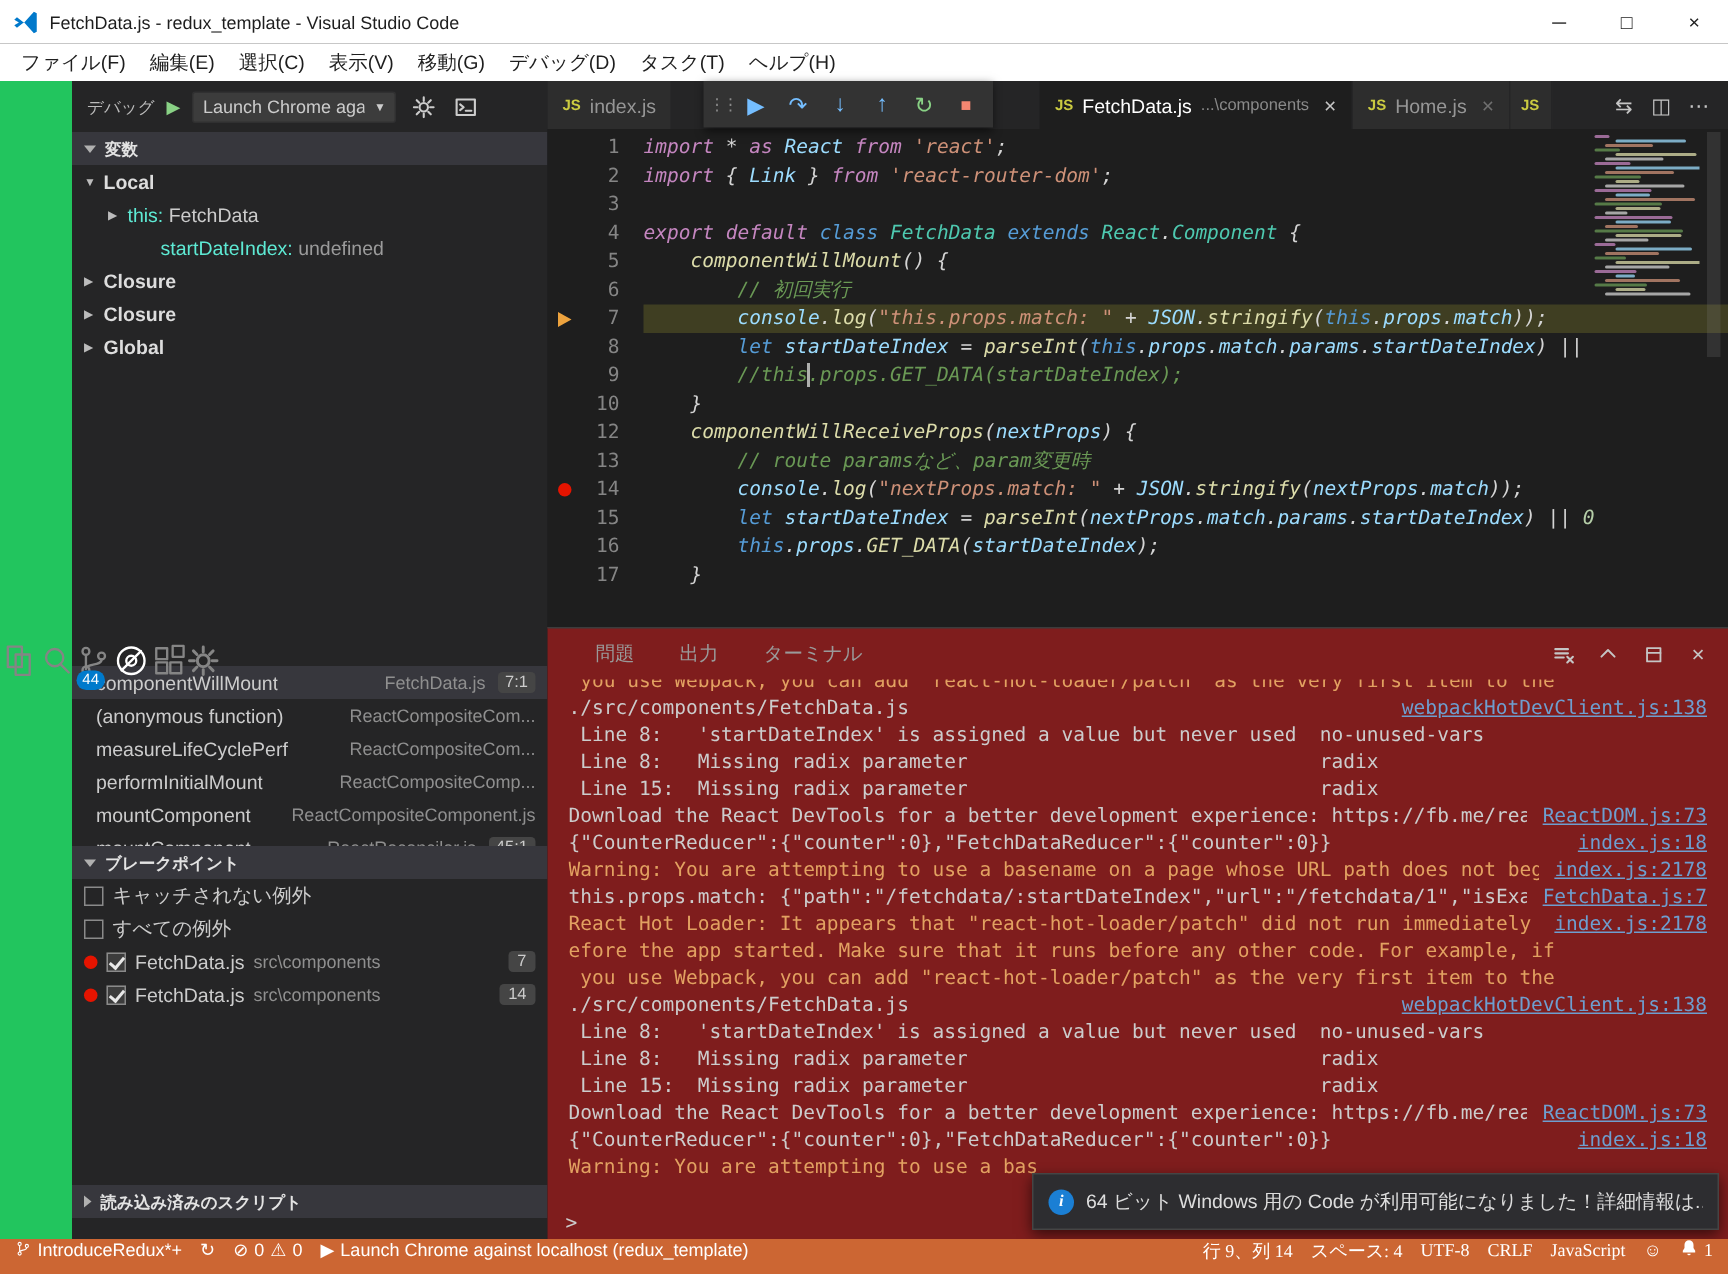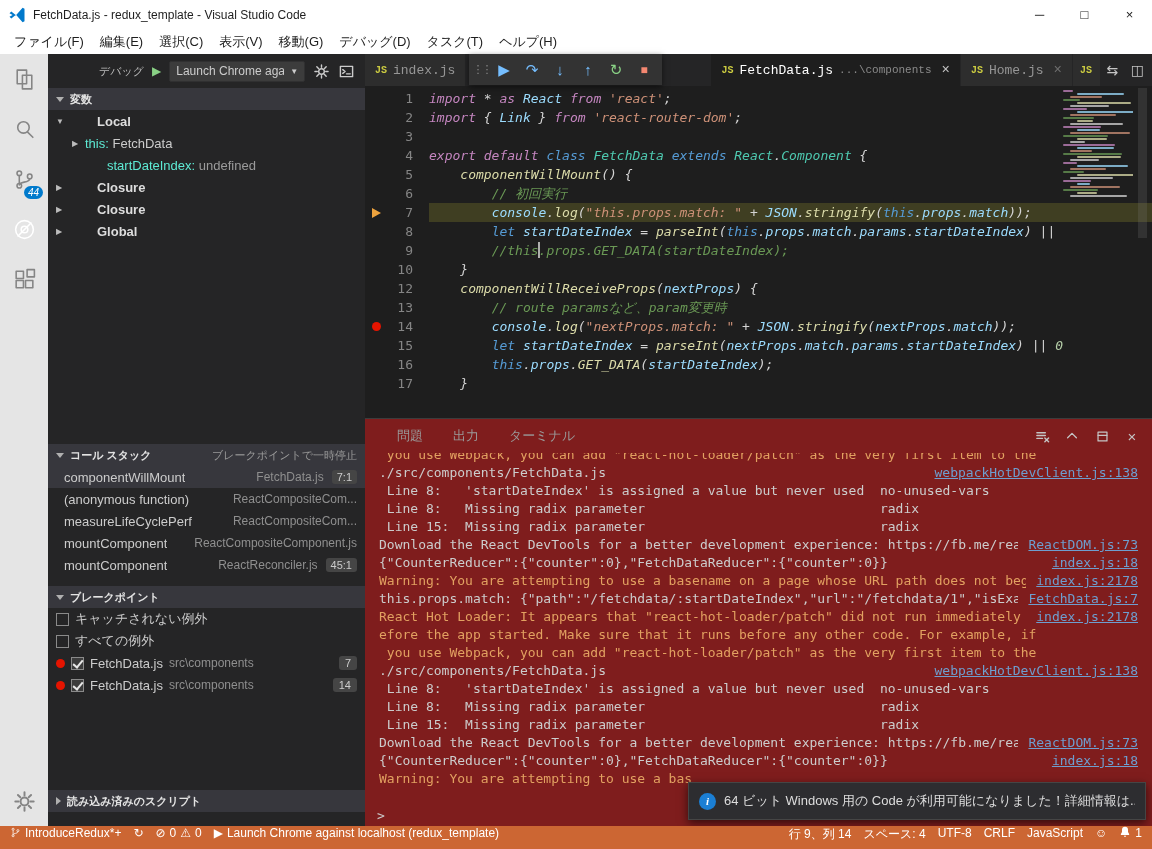--- a/index.html
+++ b/index.html
@@ -9,72 +9,72 @@
 
 .titlebar{height:29px;background:#ffffff;color:#1e1e1e;display:flex;align-items:center;font-size:12px;}
 .vscode-logo{width:16px;height:16px;margin:0 8px 0 9px;flex-shrink:0;}
 .win-controls{margin-left:auto;display:flex;height:100%;}
 .win-btn{width:45px;display:flex;align-items:center;justify-content:center;font-size:13px;color:#222;}
 .menubar{height:25px;background:#ffffff;display:flex;align-items:center;color:#1e1e1e;padding-left:6px;font-size:13px;}
 .menu-item{padding:0 8px;height:100%;display:flex;align-items:center;}
 
 
 .main{display:flex;height:772px;}
-.activitybar{width:48px;background:#e5e5e5;display:flex;flex-direction:column;align-items:center;flex-shrink:0;font-style:italic;}
+.activitybar{width:48px;background:#22c55e;display:flex;flex-direction:row;align-items:center;flex-shrink:0;}
 .act-item{width:48px;height:50px;display:flex;align-items:center;justify-content:center;position:relative;color:#858585;}
 .act-item.active{color:#ffffff;}
 .act-item svg{width:25px;height:25px;}
 .act-badge{position:absolute;right:5px;bottom:5px;background:#007acc;color:#fff;border-radius:9px;font-size:10px;padding:1px 4px;min-width:17px;text-align:center;}
 .act-spacer{flex:1;}
 
 
 .sidebar{width:317px;background:#252526;flex-shrink:0;display:flex;flex-direction:column;font-size:13px;color:#ccc;overflow:hidden;}
-.debug-header{height:34px;display:flex;align-items:center;padding:0 10px;gap:8px;flex-shrink:0;margin-left:41px;}
+.debug-header{height:34px;display:flex;align-items:center;padding:0 10px;gap:8px;flex-shrink:0;}
 .debug-title{font-size:11px;color:#bbb;white-space:nowrap;}
 .play-btn{color:#89d185;font-size:12px;}
 .config-dropdown{background:#3c3c3c;border:1px solid #303031;height:21px;display:flex;align-items:center;padding:0 6px;font-size:12px;color:#ccc;width:136px;border-radius:2px;gap:6px;}
 .dd-label{flex:1;white-space:nowrap;overflow:hidden;}
 .dd-arrow{font-size:8px;color:#ccc;}
 .icon-btn{display:flex;align-items:center;justify-content:center;width:20px;height:20px;}
 .sec-header{height:22px;background:#37373d;display:flex;align-items:center;padding:0 8px 0 5px;font-size:11px;font-weight:bold;color:#e3e3e3;flex-shrink:0;gap:3px;}
 .sec-twistie{width:0;height:0;border-left:4px solid transparent;border-right:4px solid transparent;border-top:5px solid #b0b0b0;margin:0 3px;}
 .sec-twistie.collapsed{border-top:4px solid transparent;border-bottom:4px solid transparent;border-left:5px solid #b0b0b0;border-right:0;}
 .sec-status{margin-left:auto;font-weight:normal;color:#9a9a9a;font-size:11px;}
 .vars-body{height:214px;overflow:hidden;}
 .watch-body{height:120px;}
 .stack-body{height:120px;overflow:hidden;}
 .bp-body{height:88px;overflow:hidden;}
 .sb-fill{flex:1;}
 .scripts-tail{height:14px;}
 .tree-row{height:22px;display:flex;align-items:center;padding-left:8px;white-space:nowrap;}
 .tree-row.indent-1{padding-left:24px;}
 .tree-row.indent-2{padding-left:46px;}
 .twistie{width:13px;font-size:8px;color:#bcbcbc;display:inline-block;flex-shrink:0;}
-.scope-name{font-weight:bold;color:#dddddd;margin-left:28px;}
+.scope-name{font-weight:bold;color:#dddddd;}
 .var-name{color:#5eead4;}
 .var-value{color:#cccccc;}
 .var-value.undef{color:#9b9b9b;}
 .stack-row{height:22px;display:flex;align-items:center;padding:0 8px 0 16px;font-size:13px;}
 .stack-row.selected{background:#37373d;}
 .stack-name{white-space:nowrap;overflow:hidden;color:#ccc;}
 .stack-file{margin-left:auto;color:#8f8f8f;font-size:12px;white-space:nowrap;overflow:hidden;flex-shrink:1;padding-left:10px;}
 .stack-badge{margin-left:8px;background:#454545;color:#ccc;font-size:11px;border-radius:3px;padding:1px 5px;flex-shrink:0;}
 .bp-row{height:22px;display:flex;align-items:center;padding:0 8px;gap:6px;}
 .bp-dot-s{width:9px;height:9px;border-radius:50%;background:#e51400;flex-shrink:0;}
 .checkbox{width:13px;height:13px;border:1px solid #8a8a8a;background:transparent;flex-shrink:0;position:relative;}
 .checkbox.checked{background:#3c3c3c;}
 .checkbox.checked::after{content:"";position:absolute;left:3px;top:0;width:4px;height:8px;border:solid #e8e8e8;border-width:0 2px 2px 0;transform:rotate(40deg);}
 .bp-label{white-space:nowrap;}
 .bp-path{color:#8f8f8f;font-size:12px;white-space:nowrap;overflow:hidden;}
 .bp-line-badge{margin-left:auto;background:#454545;color:#ccc;font-size:11px;border-radius:3px;padding:1px 6px;flex-shrink:0;}
 
 
 .editor-col{flex:1;display:flex;flex-direction:column;min-width:0;position:relative;}
 .tabbar{height:32px;background:#252526;display:flex;flex-shrink:0;position:relative;}
-.tabs-strip{display:flex;font-family:Liberation Mono, monospace;}
+.tabs-strip{display:flex;}
 .tab{display:flex;align-items:center;gap:6px;padding:0 10px;background:#2d2d2d;color:#969696;border-right:1px solid #252526;font-size:13px;white-space:nowrap;}
 .tab.active{background:#1e1e1e;color:#ffffff;}
 .tab.partial{width:28px;overflow:hidden;padding:0 7px;}
 .tab-gap{width:245px;background:#252526;}
 .js-icon{color:#cbcb41;font-size:10px;font-weight:bold;}
 .tab-desc{font-size:11px;color:#8a8a8a;}
 .tab-close{margin-left:4px;color:#c5c5c5;font-size:14px;}
 .tab:not(.active) .tab-close{color:#6f6f6f;}
 .tab-actions{margin-left:auto;display:flex;align-items:center;gap:2px;padding-right:8px;color:#c5c5c5;}
 .tab-action{width:23px;height:23px;display:flex;align-items:center;justify-content:center;font-size:14px;}
@@ -115,21 +115,21 @@
 .console-line.warn .console-text{color:#e2a161;}
 .console-link{color:#6e9ecf;text-decoration:underline;margin-left:10px;flex-shrink:0;}
 .console-prompt{height:22px;display:flex;align-items:center;padding:0 12px;color:#ccc;font-family:"DejaVu Sans Mono",monospace;flex-shrink:0;font-size:13px;}
 
 
 .notification{position:absolute;right:6px;top:782px;width:458px;height:38px;background:#2d2d30;border:1px solid #454545;box-shadow:0 3px 9px rgba(0,0,0,.6);display:flex;align-items:center;padding:0 10px;gap:8px;z-index:40;font-size:13px;color:#dddddd;}
 .info-icon{width:17px;height:17px;border-radius:50%;background:#1b7fd4;color:#fff;display:flex;align-items:center;justify-content:center;font-size:11px;font-weight:bold;font-style:italic;flex-shrink:0;font-family:"Liberation Serif",serif;}
 .notif-text{white-space:nowrap;overflow:hidden;}
 .statusbar{height:23px;background:#cc6633;display:flex;align-items:center;color:#fff;font-size:12px;padding:0 4px;position:relative;z-index:50;}
 .sb-item{display:flex;align-items:flex-start;gap:4px;padding:0 6px;height:100%;white-space:nowrap;}
-.sb-right{margin-left:auto;display:flex;height:100%;}
+.sb-right{margin-left:auto;display:flex;height:100%;font-family:Liberation Serif, serif;}
 .sb-ico{font-size:12px;}
 svg.stroke-ico{fill:none;stroke:currentColor;stroke-width:1.5;stroke-linecap:round;stroke-linejoin:round;}
 </style>
 </head>
 <body>
 
 <div class="titlebar">
   <svg class="vscode-logo" viewBox="0 0 16 16">
       <path fill="#0179cb" d="M0.5 6.2 2.3 4.5 7 8.2 13.6 0.8 15.5 1.8 15.5 14.2 13.6 15.2 7 7.8 2.3 11.5 0.5 9.8 3.6 8z"></path>
     </svg>
@@ -250,38 +250,37 @@
           <span class="scope-name">Closure</span>
         </div>
         <div class="tree-row indent-0">
           <span class="twistie">▶</span>
           <span class="scope-name">Global</span>
         </div>
       </div>
 
     <div class="watch-body"></div>
 
-    <div class="sec-header">
-      <span class="sec-twistie"></span>
-      <span>コール スタック</span>
-      <span class="sec-status">ブレークポイントで一時停止</span>
-    </div>
     <div class="stack-body" id="stack-body">
         <div class="stack-row selected">
           <span class="stack-name">componentWillMount</span>
           <span class="stack-file">FetchData.js</span>
           <span class="stack-badge">7:1</span>
         </div>
         <div class="stack-row">
           <span class="stack-name">(anonymous function)</span>
           <span class="stack-file">ReactCompositeCom...</span>
         </div>
         <div class="stack-row">
           <span class="stack-name">measureLifeCyclePerf</span>
           <span class="stack-file">ReactCompositeCom...</span>
+        </div>
+        <div class="stack-row">
+          <span class="stack-name">performInitialMount</span>
+          <span class="stack-file">ReactCompositeComp...</span>
         </div>
         <div class="stack-row">
           <span class="stack-name">mountComponent</span>
           <span class="stack-file">ReactCompositeComponent.js</span>
         </div>
         <div class="stack-row">
           <span class="stack-name">mountComponent</span>
           <span class="stack-file">ReactReconciler.js</span>
           <span class="stack-badge">45:1</span>
         </div>

